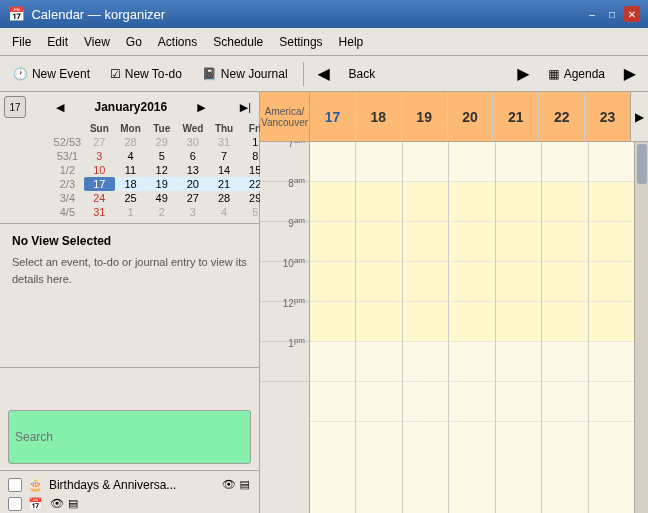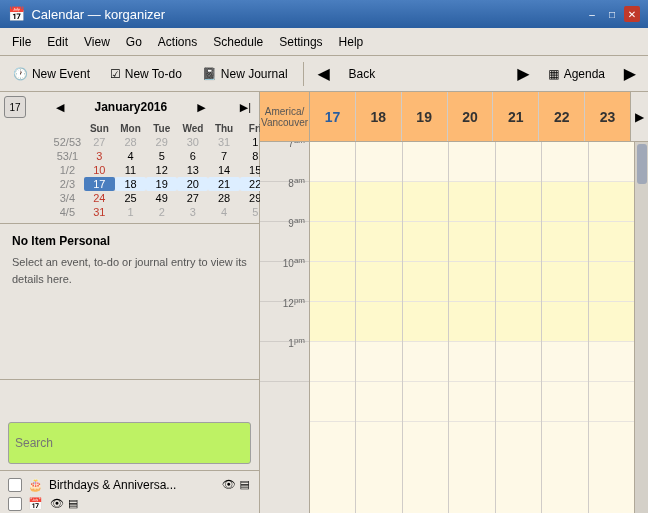--- a/index.html
+++ b/index.html
@@ -121,24 +121,24 @@
     .info-text { font-size: 11px; color: #555; line-height: 1.5; }
 
     
     .search-box {
       padding: 6px 8px;
       background: #e8e4de;
       border-bottom: 1px solid #b0a898;
     }
     .search-input {
       width: 100%;
-      padding: 13px 6px;
+      padding: 19px 6px;
       border: 1px solid #a0a0a0;
       border-radius: 3px;
-      background: #bef264;
+      background: #86efac;
       font-size: 12px;
       margin-top: 36px;
     }
 
     
     .cal-list {
       padding: 6px 8px;
       background: #e8e4de;
       display: flex; flex-direction: column; gap: 4px;
     }
@@ -367,21 +367,21 @@
               <td class="day-other">3</td>
               <td class="day-other">4</td>
               <td class="day-other">5</td>
               <td class="day-other">6</td>
             </tr>
           </tbody>
       </table>
     </div>
 
     <div class="info-panel">
-      <div class="info-title">No Item Personal</div>
+      <div class="info-title">No View Selected</div>
       <div class="info-text">Select an event, to-do or journal entry to view its details here.</div>
     </div>
 
     <div class="search-box">
       <input class="search-input" type="text" placeholder="Search" style="">
     </div>
 
     <div class="cal-list">
       <div class="cal-item">
         <div class="cal-check"></div>

